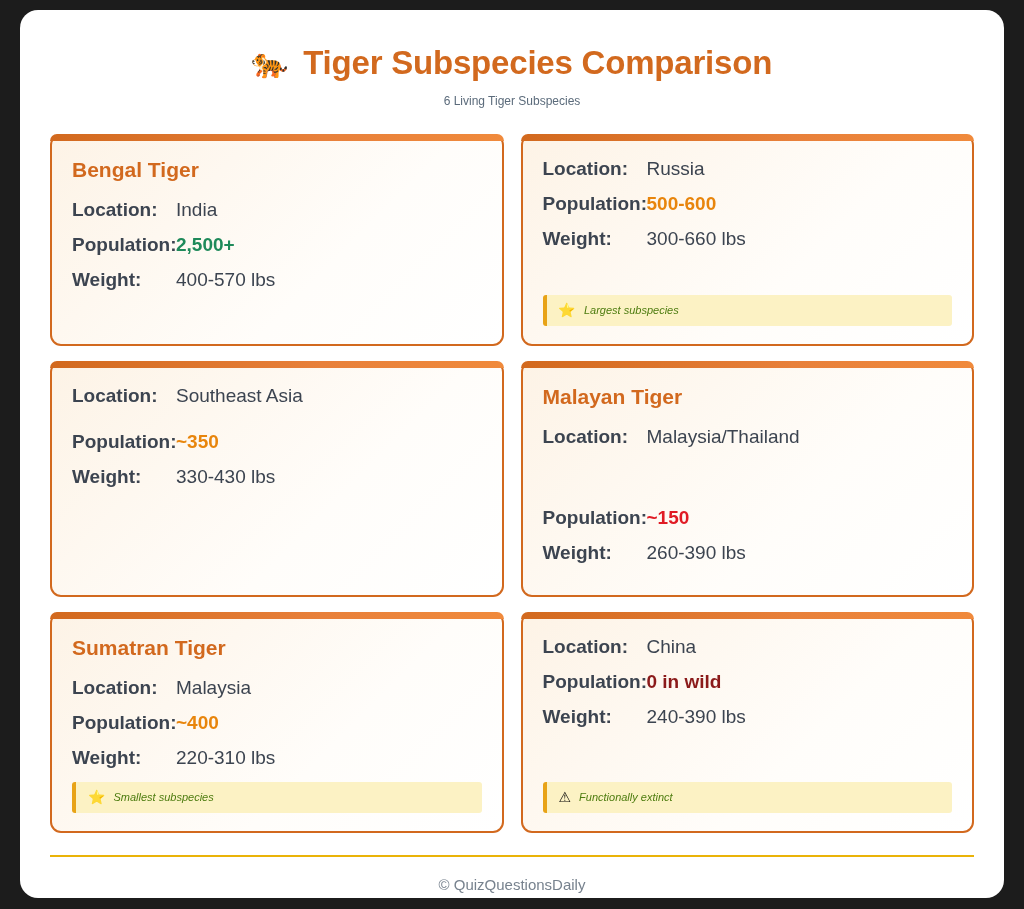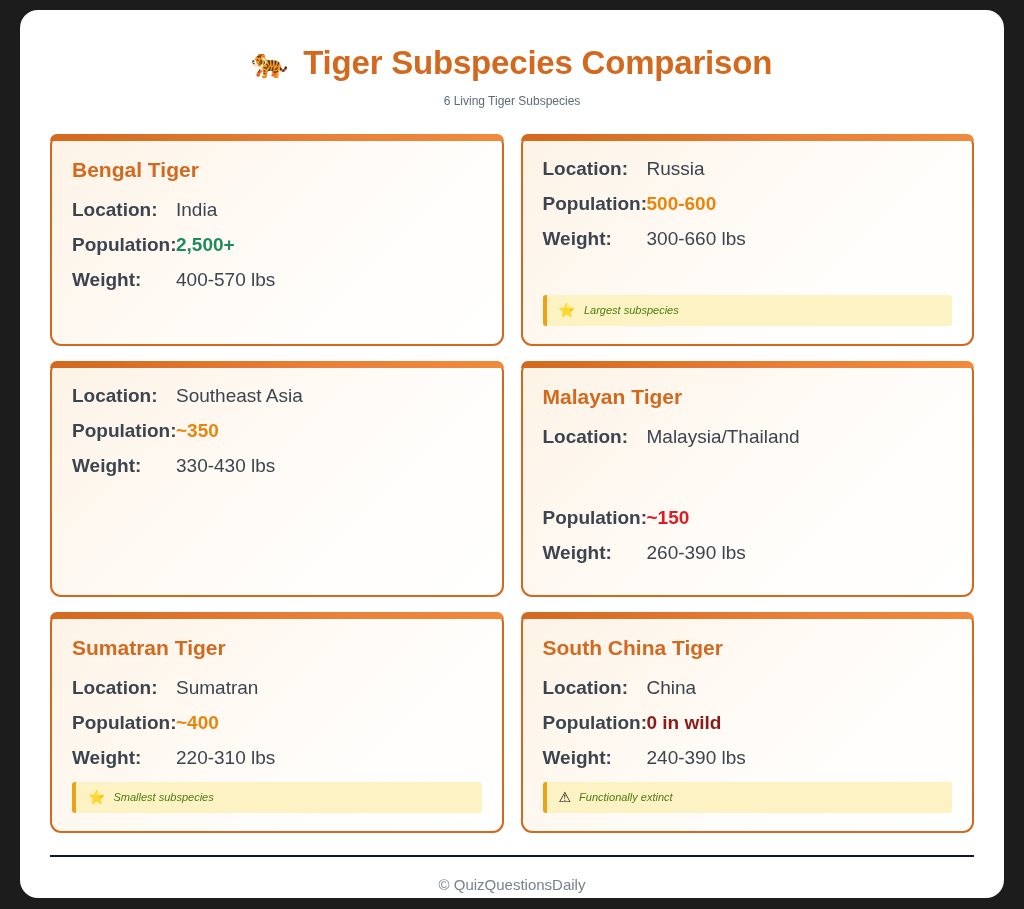--- a/index.html
+++ b/index.html
@@ -125,21 +125,21 @@
 
   .note-text {
     font-style: italic;
     font-size: 11px;
     color: #4d7c0f;
   }
 
   
   .footer {
     margin: 22px 30px 0 30px;
-    border-top: 2px solid #0f172a;
+    border-top: 2px solid #eab308;
     padding-top: 19px;
     text-align: center;
   }
 
   .footer-text { font-size: 15px; color: #77828e; }
 </style>
 </head>
 <body>
 
 <div class="page-frame">
@@ -190,21 +190,21 @@
           </div>
         </div>
         <div class="card short">
           <div class="card-topbar"></div>
           <div class="spec-row">
             <span class="spec-label">Location:</span>
             <span class="spec-value">Southeast Asia</span>
           </div>
           <div class="spec-row">
             <span class="spec-label">Population:</span>
-            <span class="spec-value pop" style="color: rgb(232, 133, 12);">~350</span>
+            <span class="spec-value pop" style="color: rgb(232, 133, 12); margin-top: 11px;">~350</span>
           </div>
           <div class="spec-row">
             <span class="spec-label">Weight:</span>
             <span class="spec-value">330-430 lbs</span>
           </div>
         </div>
         <div class="card short">
           <div class="card-topbar"></div>
           <div class="card-title">Malayan Tiger</div>
           <div class="spec-row">
@@ -218,38 +218,37 @@
           <div class="spec-row">
             <span class="spec-label">Weight:</span>
             <span class="spec-value">260-390 lbs</span>
           </div>
         </div>
         <div class="card">
           <div class="card-topbar"></div>
           <div class="card-title">Sumatran Tiger</div>
           <div class="spec-row">
             <span class="spec-label">Location:</span>
-            <span class="spec-value">Sumatran</span>
+            <span class="spec-value">Malaysia</span>
           </div>
           <div class="spec-row">
             <span class="spec-label">Population:</span>
             <span class="spec-value pop" style="color: rgb(232, 133, 12);">~400</span>
           </div>
           <div class="spec-row">
             <span class="spec-label">Weight:</span>
             <span class="spec-value">220-310 lbs</span>
           </div>
           <div class="note">
             <span class="note-icon">⭐</span>
             <span class="note-text">Smallest subspecies</span>
           </div>
         </div>
         <div class="card">
           <div class="card-topbar"></div>
-          <div class="card-title">South China Tiger</div>
           <div class="spec-row">
             <span class="spec-label">Location:</span>
             <span class="spec-value">China</span>
           </div>
           <div class="spec-row">
             <span class="spec-label">Population:</span>
             <span class="spec-value pop" style="color: rgb(139, 26, 26);">0 in wild</span>
           </div>
           <div class="spec-row">
             <span class="spec-label">Weight:</span>

